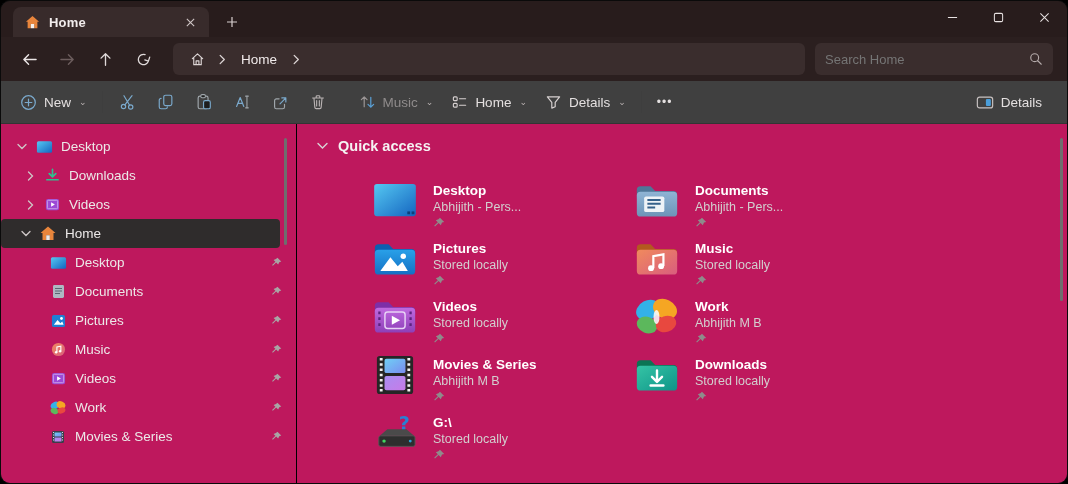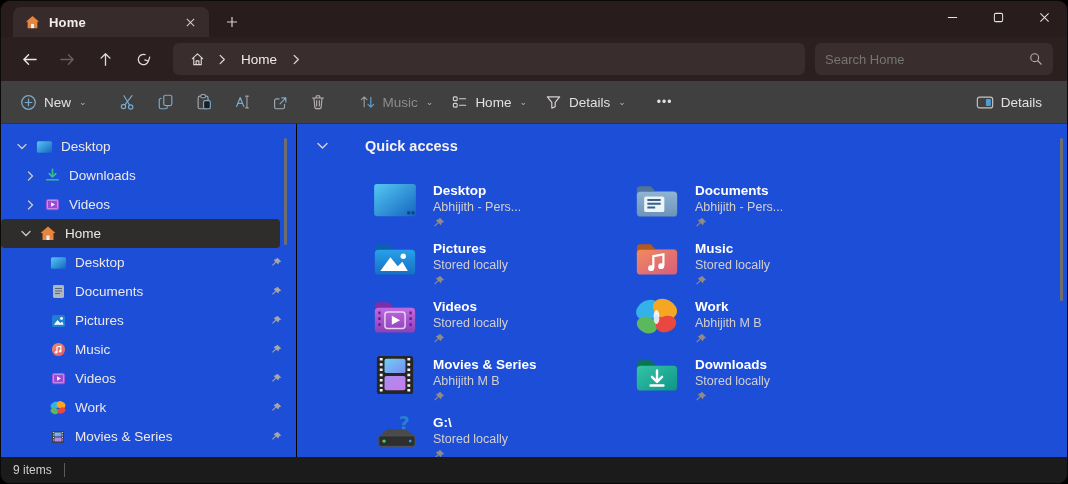--- a/index.html
+++ b/index.html
@@ -37,33 +37,33 @@
   .toolbar{ height:43px; background:#404040; border-bottom:1px solid #343434; display:flex; align-items:center;
     padding:0 16px 0 10px; flex:0 0 auto; }
   .tbtn{ height:32px; border-radius:5px; display:flex; align-items:center; gap:7px; padding:0 9px; color:#e4e0e0; font-size:13.5px;}
   .tbtn .chev{ font-size:9px; color:#b9b2b2; margin-left:1px;}
   .tb-ico{ width:38px; height:32px; display:flex; align-items:center; justify-content:center; border-radius:5px;}
   .tb-div{ width:1px; height:22px; background:#3e3e3e; margin:0 6px; }
   .dim{ color:#8f8b8b; }
   .tb-right{ margin-left:auto; display:flex; align-items:center; }
 
   
-  .bodyarea{ flex:1; display:flex; min-height:0; background:#1d4ed8; position:relative;}
+  .bodyarea{ flex:1; display:flex; min-height:0; background:#be185d; position:relative;}
   .sidebar{ width:296px; flex:0 0 auto; padding-top:8px; position:relative; overflow:hidden; border-right:1px solid #000;}
   .srow{ height:29px; display:flex; align-items:center; padding-right:14px; font-size:13.5px; color:#ece8e8; position:relative;}
   .srow.sel{ background:#2f2c2c; margin-right:16px; border-radius:4px;}
   .srow .chevbox{ width:14px; display:flex; justify-content:center; color:#cfc8c8;}
   .srow .sicon{ width:18px; height:18px; display:flex; align-items:center; justify-content:center; margin:0 8px 0 6px;}
   .srow .slabel{ flex:1; white-space:nowrap; overflow:hidden;}
   .srow .spin{ width:14px; display:flex; justify-content:flex-end;}
   .lvl0{ padding-left:14px;} .lvl1{ padding-left:42px;}
   .sscroll{ position:absolute; right:9px; top:14px; width:3px; height:107px; background:#6e6e6e; border-radius:2px;}
 
   .main{ flex:1; position:relative; padding:14px 0 0 18px; overflow:hidden;}
-  .sect-head{ display:flex; align-items:center; gap:36px; margin-bottom:26px;}
+  .sect-head{ display:flex; align-items:center; gap:9px; margin-bottom:26px;}
   .sect-chev{ color:#d8d4d4; display:flex; width:14px; justify-content:center;}
   .sect-title{ color:#f5f2f2; font-size:14.5px; font-weight:700;}
   .qgrid{ display:grid; grid-template-columns:262px 262px; grid-auto-rows:58px; margin-left:57px; margin-top:12px;}
   .qitem{ display:flex; gap:15px; align-items:flex-start;}
   .qicon{ width:46px; height:42px; display:flex; align-items:center; justify-content:center; flex:0 0 auto;}
   .qtext{ display:flex; flex-direction:column; padding-top:2px;}
   .qname{ color:#fff; font-size:13.5px; font-weight:700; line-height:17px;}
   .qsub{ color:#d3cfcf; font-size:12.5px; line-height:16px;}
   .qpin{ height:12px; margin-top:2px;}
   .mscroll{ position:absolute; right:4px; top:14px; width:3px; height:163px; background:#6e6e6e; border-radius:2px;}
@@ -678,18 +678,14 @@
                 </svg>
               </span>
           </span>
         </div>
 
       </div>
       <div class="mscroll"></div>
     </div>
   </div>
 
-  <div class="statusbar">
-    <span class="statustext">9 items</span>
-    <span class="status-div"></span>
-  </div>
 
 </div>
 
 </body></html>

